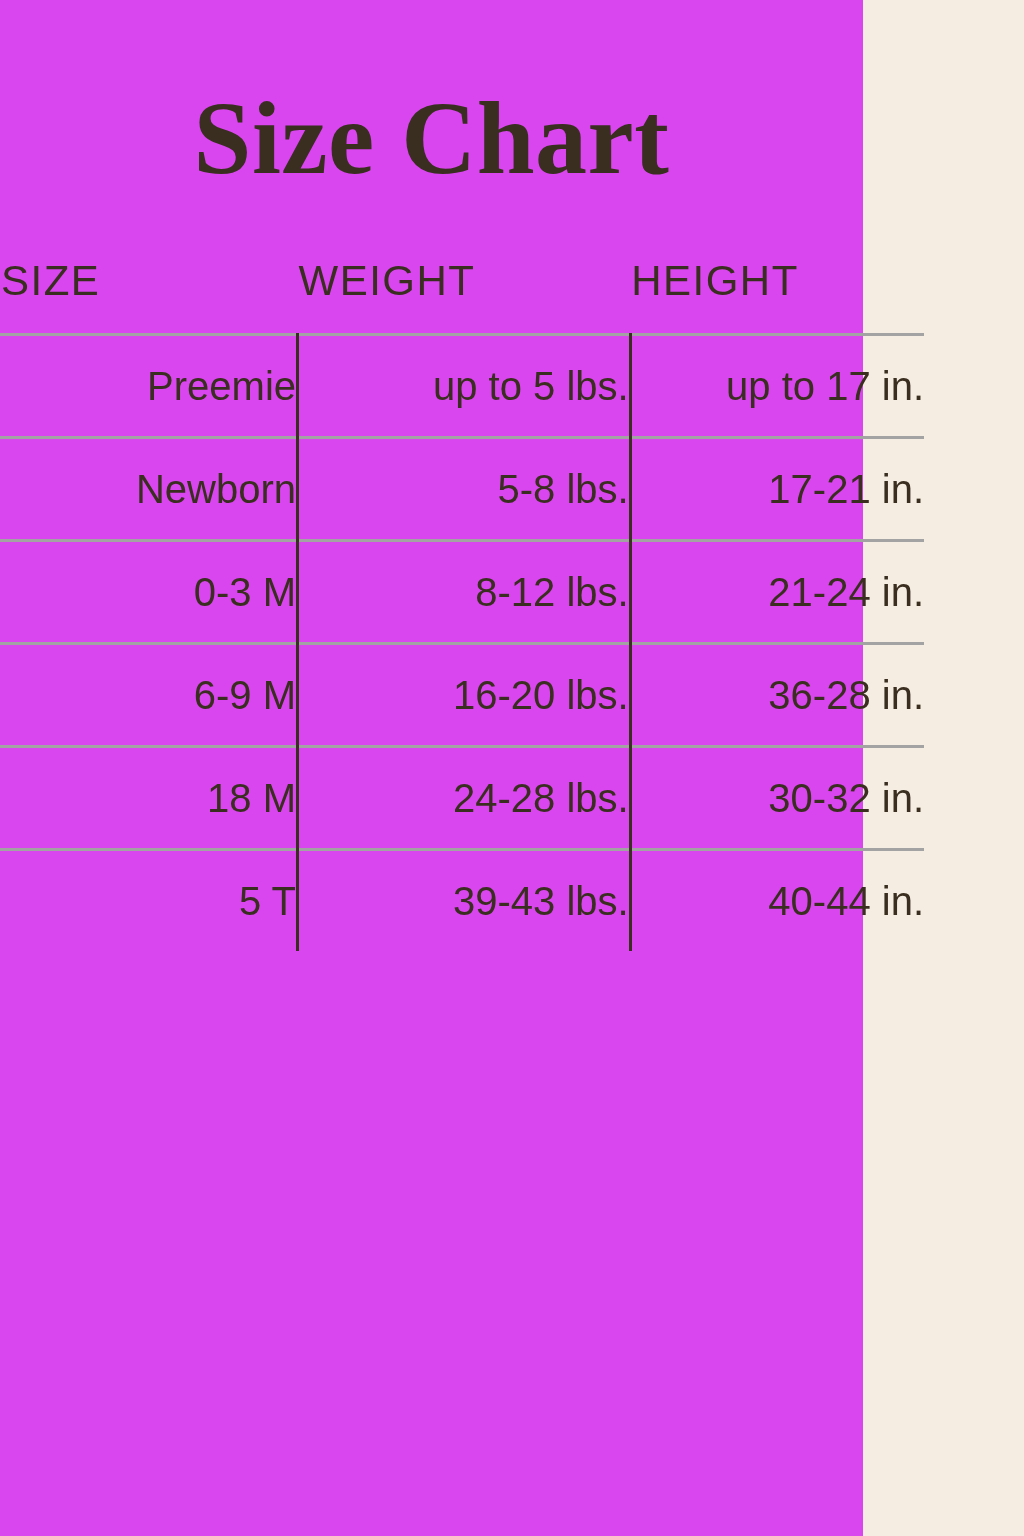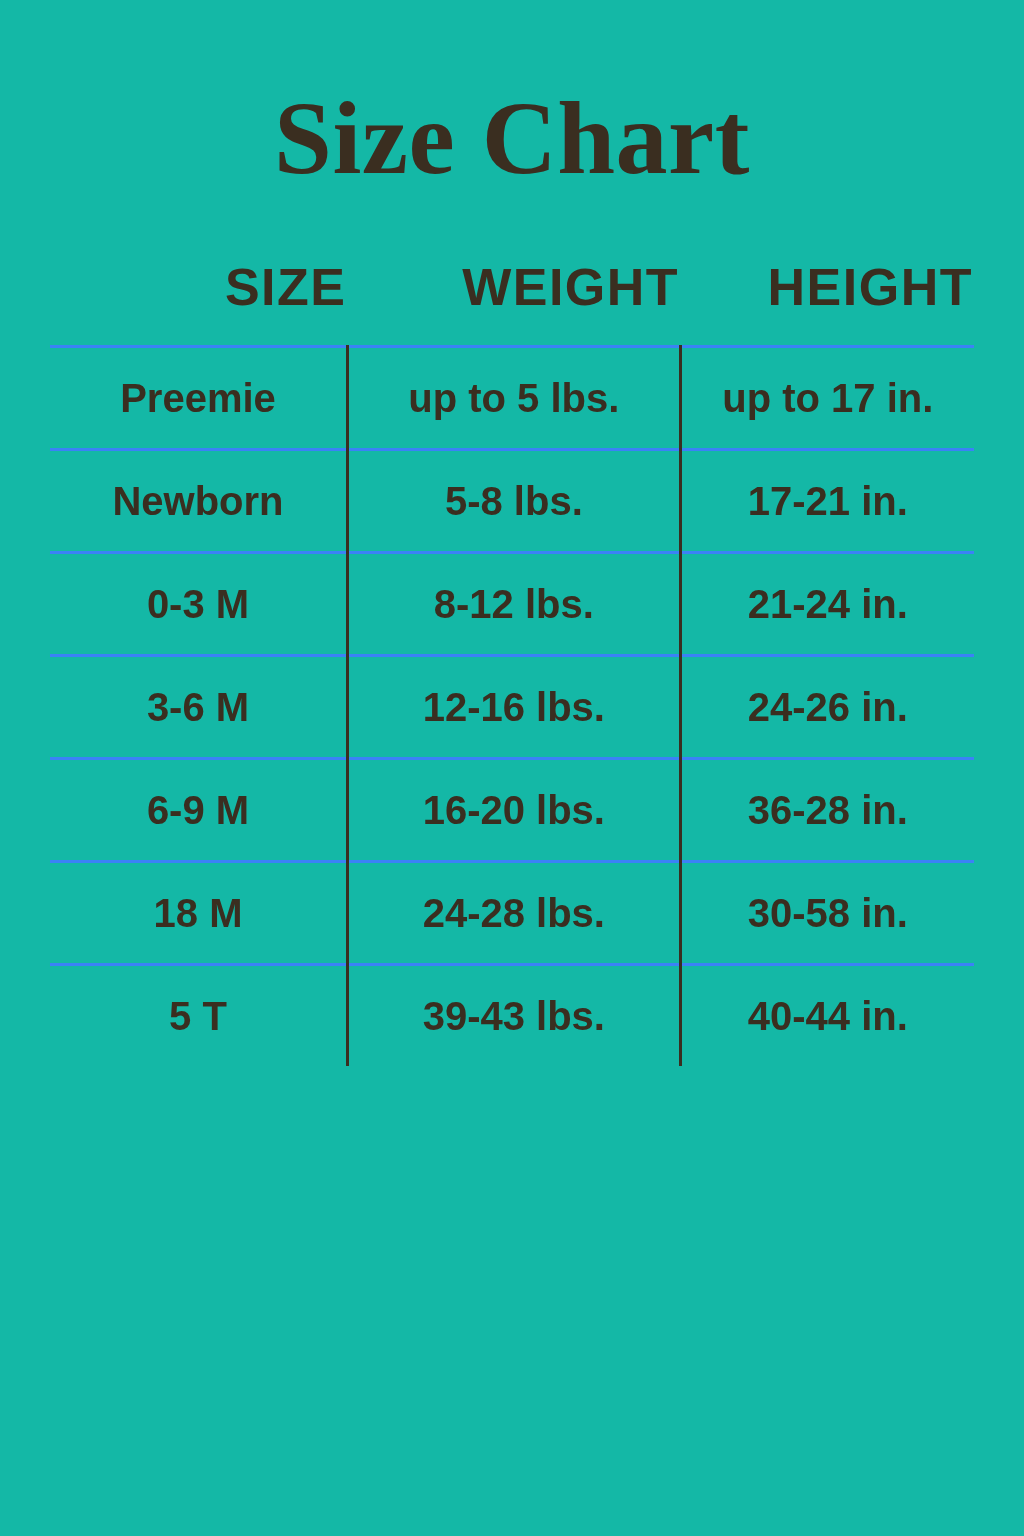--- a/index.html
+++ b/index.html
@@ -9,24 +9,24 @@
   body {
     width: 1024px;
     height: 1536px;
     background: #f5ede1;
     font-family: "Liberation Sans", sans-serif;
     color: #3a2f22;
     overflow: hidden;
   }
   .page {
     position: relative;
-    width: 1024px;
+    width: 863px;
     height: 1536px;
     box-sizing: border-box;
-    background: #14b8a6;
+    background: #d946ef;
   }
   .title {
     text-align: center;
     font-family: "Liberation Serif", serif;
     font-weight: 700;
     font-size: 104px;
     line-height: 1;
     letter-spacing: 0.5px;
     color: #3a2e20;
     margin: 0;
@@ -41,35 +41,35 @@
     width: 100%;
     border-collapse: collapse;
     table-layout: fixed;
   }
   col.c-size { width: 32.2%; }
   col.c-weight { width: 36.0%; }
   col.c-height { width: 31.8%; }
 
   thead th {
     font-family: "Liberation Sans", sans-serif;
-    font-weight: 700;
-    font-size: 52px;
+    font-weight: 400;
+    font-size: 42px;
     letter-spacing: 1.5px;
     color: #3a2e20;
-    text-align: right;
+    text-align: left;
     padding-bottom: 28px;
     border: none;
   }
   tbody td {
     font-size: 40px;
-    font-weight: 700;
+    font-weight: 400;
     color: #3a2e20;
-    text-align: center;
+    text-align: right;
     height: 100px;
-    border-top: 3px solid #3b82f6;
+    border-top: 3px solid #a3a3a3;
     border-right: 3px solid #3a2e20;
     padding: 0;
   }
   tbody td:last-child {
     border-right: none;
   }
   tbody tr:last-child td {
     border-bottom: none;
   }
 </style>
@@ -104,33 +104,28 @@
           <td>Newborn</td>
           <td>5-8 lbs.</td>
           <td>17-21 in.</td>
         </tr>
         <tr>
           <td>0-3 M</td>
           <td>8-12 lbs.</td>
           <td>21-24 in.</td>
         </tr>
         <tr>
-          <td>3-6 M</td>
-          <td>12-16 lbs.</td>
-          <td>24-26 in.</td>
-        </tr>
-        <tr>
           <td>6-9 M</td>
           <td>16-20 lbs.</td>
           <td>36-28 in.</td>
         </tr>
         <tr>
           <td>18 M</td>
           <td>24-28 lbs.</td>
-          <td>30-58 in.</td>
+          <td>30-32 in.</td>
         </tr>
         <tr>
           <td>5 T</td>
           <td>39-43 lbs.</td>
           <td>40-44 in.</td>
         </tr>
       </tbody>
     </table>
   </div>
 

